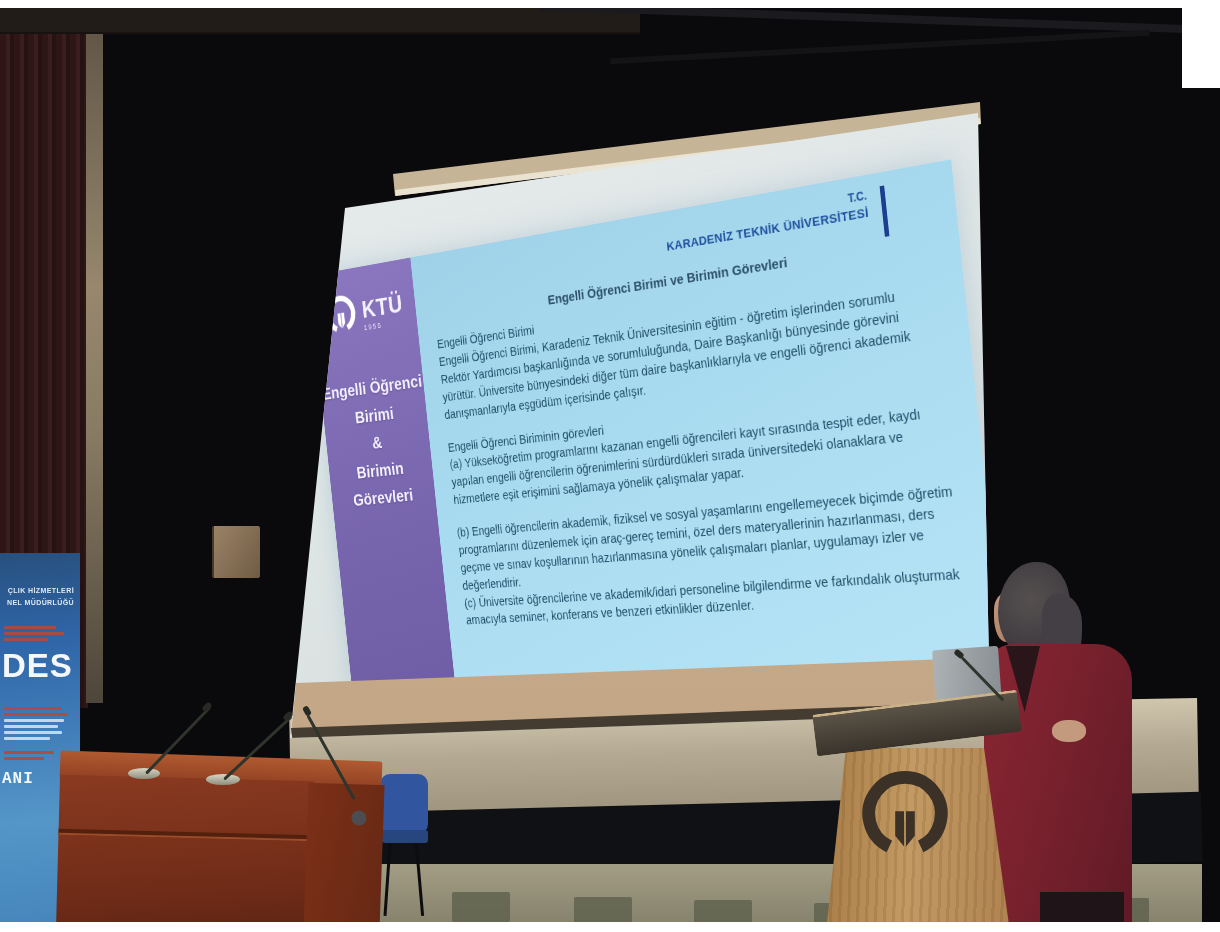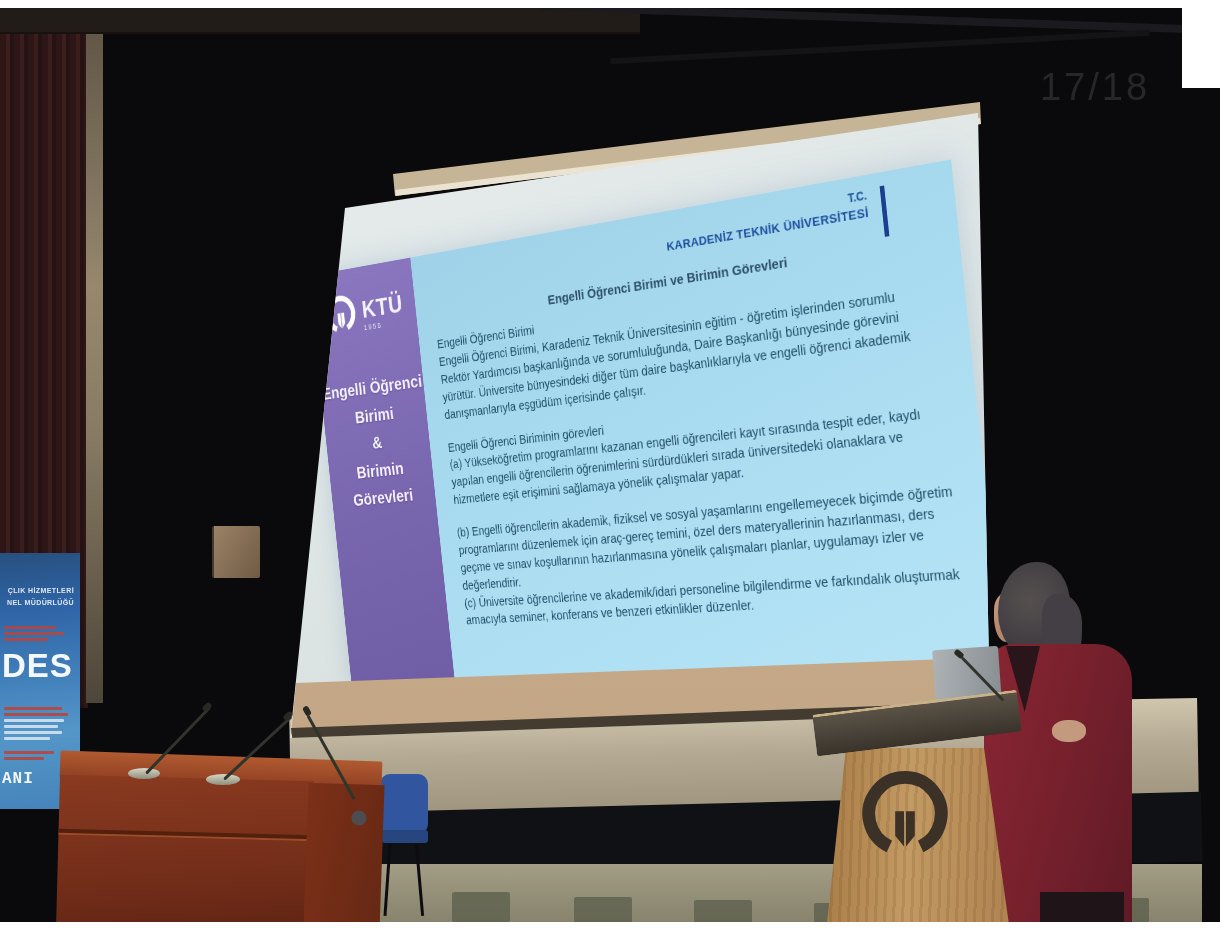--- a/index.html
+++ b/index.html
@@ -62,21 +62,21 @@
   .tc-line1{font-size:12px;line-height:1.3;}
   .tc-line2{font-size:13.5px;line-height:1.3;letter-spacing:.3px;}
   .tc-bar{position:absolute;right:44px;top:0;width:5px;height:52px;background:#1c3e8e;}
   .slide-title{margin-top:20px;text-align:center;font-weight:bold;font-size:15px;color:#2c4f6a;}
   .sec{margin-top:18px;font-size:14.5px;line-height:1.44;}
   .sec.first{margin-top:13px;}
   .sec-h{white-space:pre-line;}
   .sec-p{margin:0;}
 
   
-  .banner{left:0;top:545px;width:80px;height:256px;z-index:11;overflow:hidden;color:#eef4fa;
+  .banner{left:0;top:545px;width:80px;height:380px;z-index:11;overflow:hidden;color:#eef4fa;
     background:linear-gradient(175deg,#27507e 0%,#2f64a6 22%,#3f7cb8 45%,#5596c8 70%,#4484ba 100%);}
   .b-top{margin-top:32px;font-size:7px;font-weight:bold;text-align:right;padding-right:6px;
     letter-spacing:.4px;line-height:1.7;opacity:.92;}
   .b-redline{height:3px;margin:3px 10px 0 4px;background:#b5473e;border-radius:1px;opacity:.9;}
   .b-whiteline{height:3px;margin:3px 12px 0 4px;background:#dbe7f1;border-radius:1px;opacity:.85;}
   .b-big{font-size:33px;font-weight:800;letter-spacing:1px;color:#f4f8fb;margin:8px 0 0 2px;line-height:1;}
   .b-bottom{font-size:16px;font-weight:800;color:#f1f6fa;margin:10px 0 0 2px;letter-spacing:1px;font-family:Liberation Mono, monospace;}
 
   
   .desk-top{left:60px;top:748px;width:322px;height:28px;z-index:12;transform:rotate(2deg);
@@ -279,19 +279,18 @@
     <div class="abs mic-tip pod-mic-tip" style="transform:rotate(40deg);"></div>
 
     <div class="abs face"></div>
     <div class="abs hair"></div>
     <div class="abs hair-back"></div>
     <div class="abs blazer"></div>
     <div class="abs lapel"></div>
     <div class="abs hands"></div>
     <div class="abs skirt"></div>
 
-    <div class="abs counter">17/18</div>
   </div>
 
   <div class="white-top"></div>
   <div class="white-bottom"></div>
   <div class="white-notch"></div>
 </div>
 
 </body></html>

